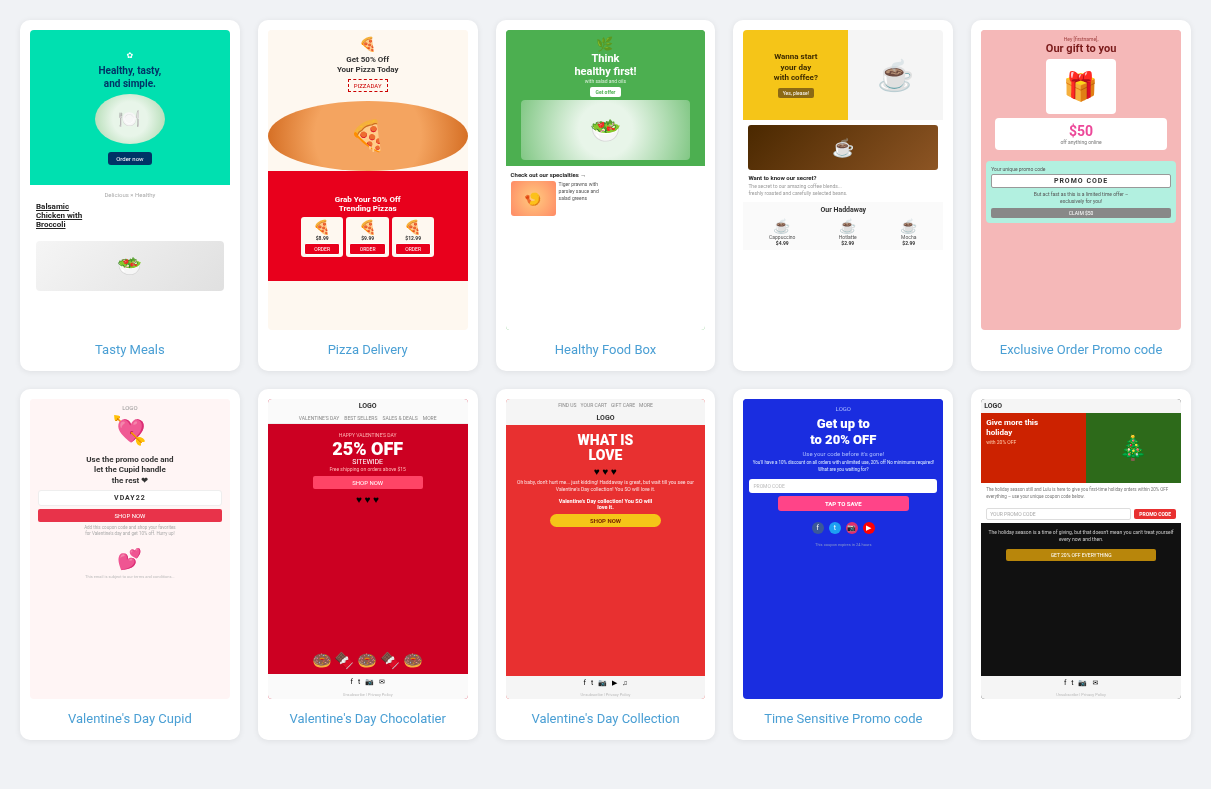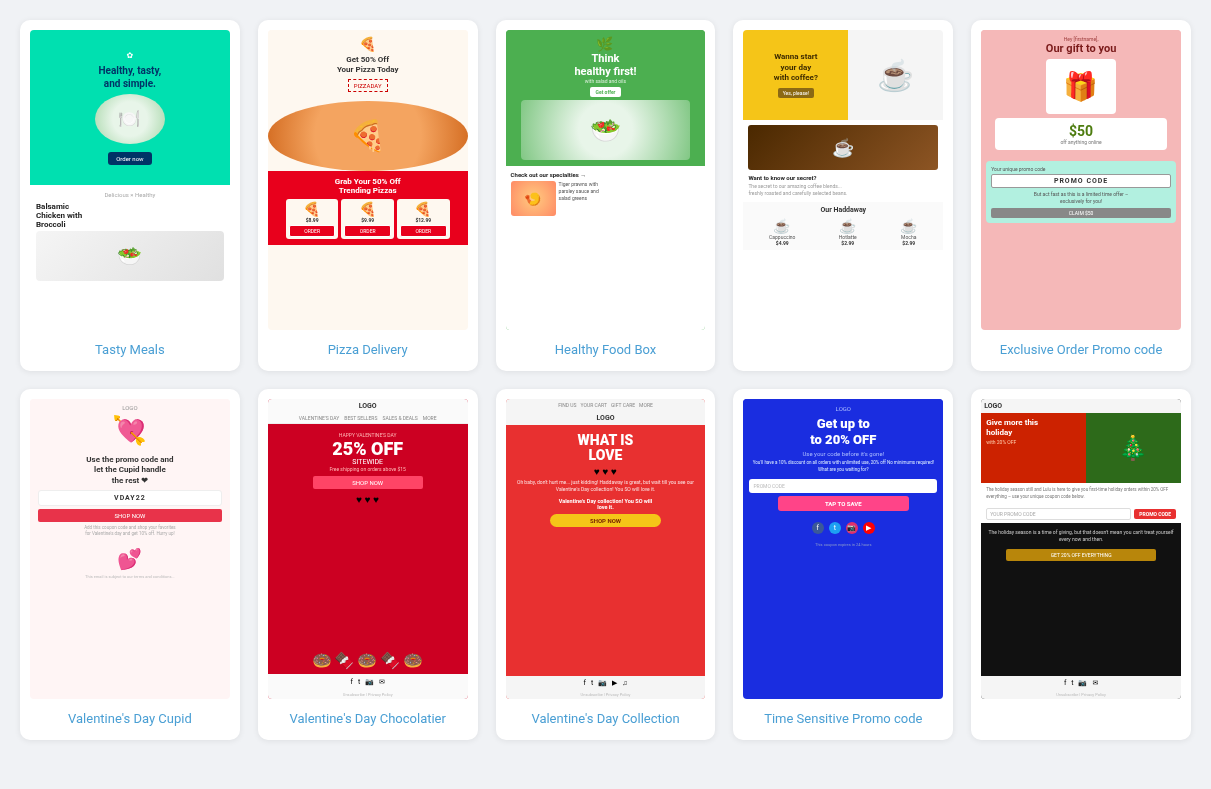--- a/index.html
+++ b/index.html
@@ -106,21 +106,22 @@
     .tmpl-tasty .subtitle {
       font-size: 6px;
       color: #aaa;
       text-align: center;
       margin-bottom: 4px;
     }
     .tmpl-tasty .dish-title {
       font-size: 8px;
       font-weight: bold;
       color: #222;
-      margin-bottom: 2px;
+      margin-bottom: 12px;
+      text-decoration: underline;
     }
     .tmpl-tasty .dish-img {
       width: 100%;
       height: 50px;
       background: linear-gradient(135deg, #f5f5f5, #e0e0e0);
       border-radius: 4px;
       display: flex;
       align-items: center;
       justify-content: center;
       font-size: 20px;
@@ -158,21 +159,21 @@
       background: radial-gradient(circle, #f4a460 50%, #d2691e 100%);
       border-radius: 50%;
       margin: 0 auto;
       display: flex;
       align-items: center;
       justify-content: center;
       font-size: 30px;
     }
     .tmpl-pizza .pizza-red {
       background: #e8001c;
-      padding: 6px;
+      padding: 24px;
       color: #fff;
     }
     .tmpl-pizza .pizza-red-title {
       font-size: 8px;
       font-weight: bold;
       text-align: center;
       margin-bottom: 4px;
     }
     .tmpl-pizza .pizza-items {
       display: flex;
@@ -410,21 +411,21 @@
     .tmpl-gift .gf-amount {
       background: #fff;
       border-radius: 4px;
       margin: 0 8px;
       padding: 5px;
       text-align: center;
     }
     .tmpl-gift .gf-amount-value {
       font-size: 14px;
       font-weight: bold;
-      color: #4d7c0f;
+      color: #ec4899;
     }
     .tmpl-gift .gf-amount-text {
       font-size: 5px;
       color: #777;
     }
     .tmpl-gift .gf-mint {
       background: #b2f0e0;
       margin: 5px 5px 0;
       border-radius: 4px;
       padding: 5px;

